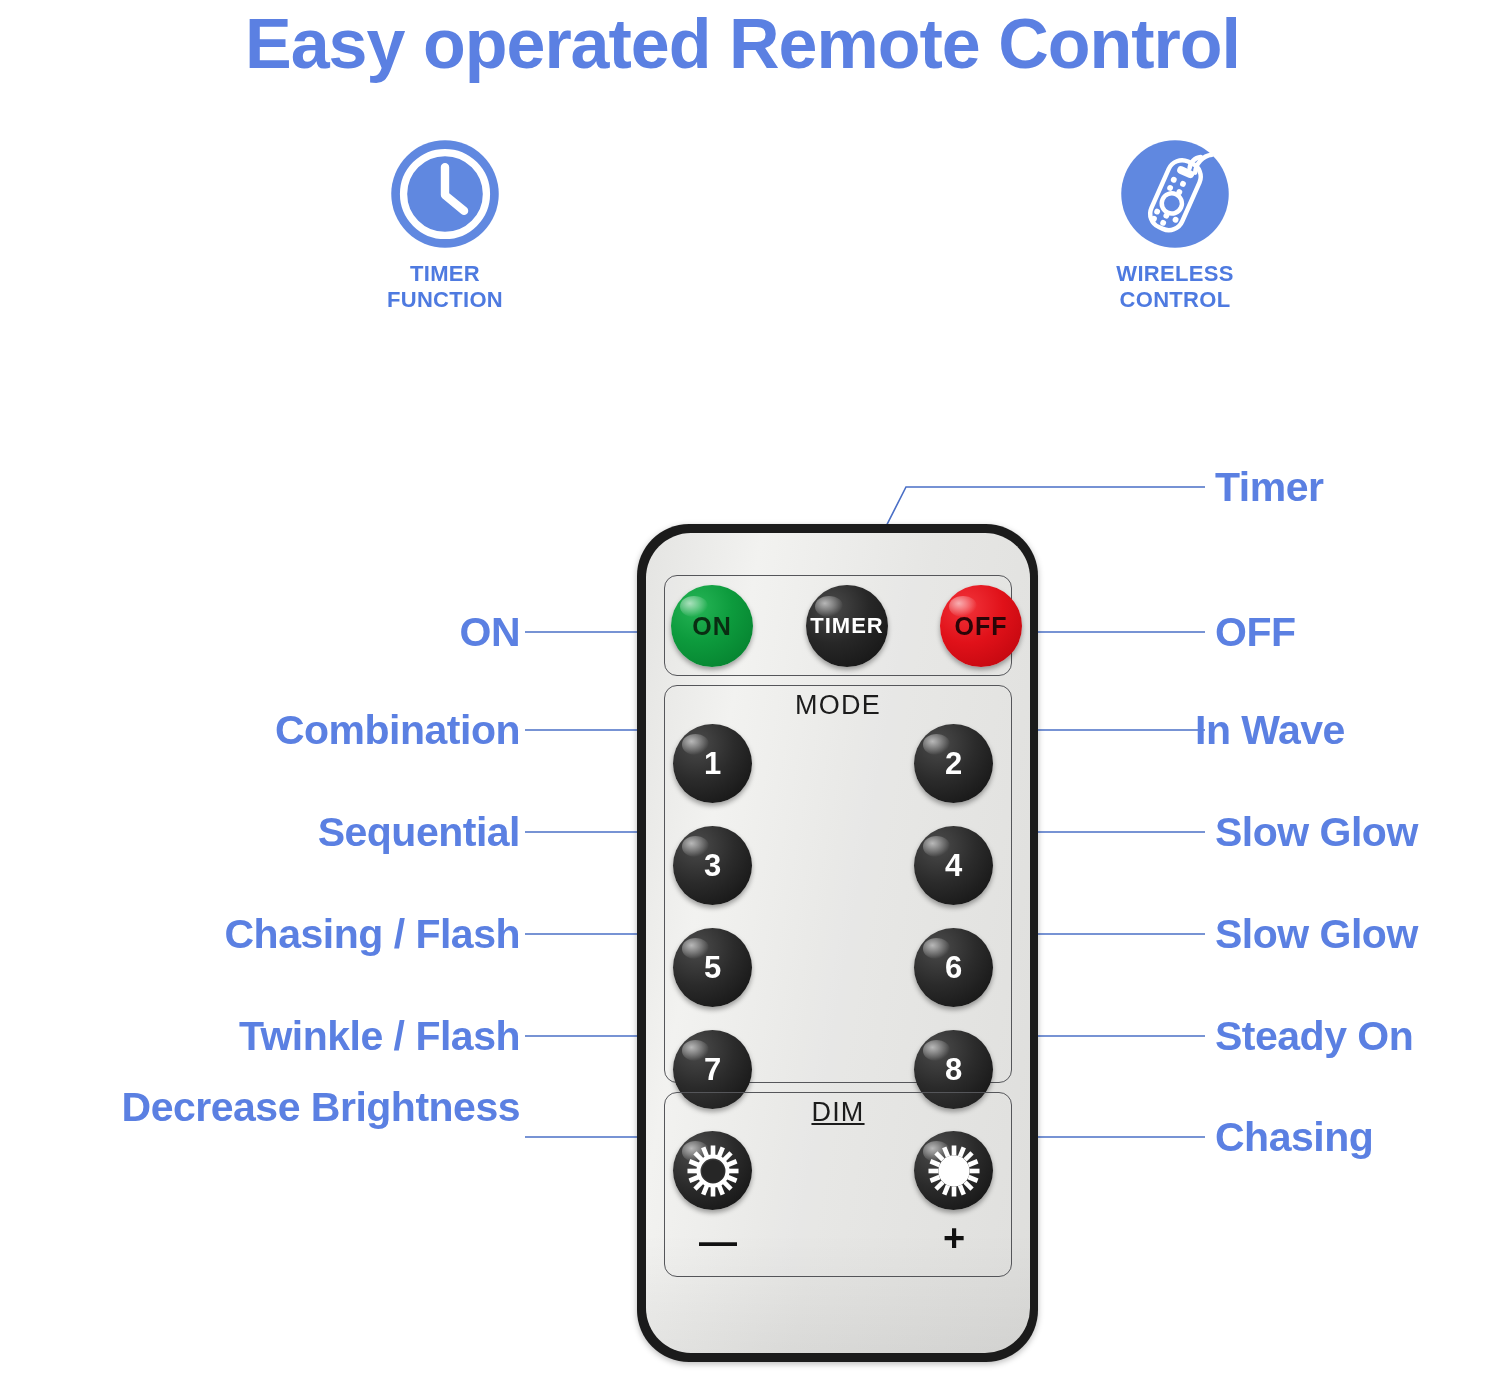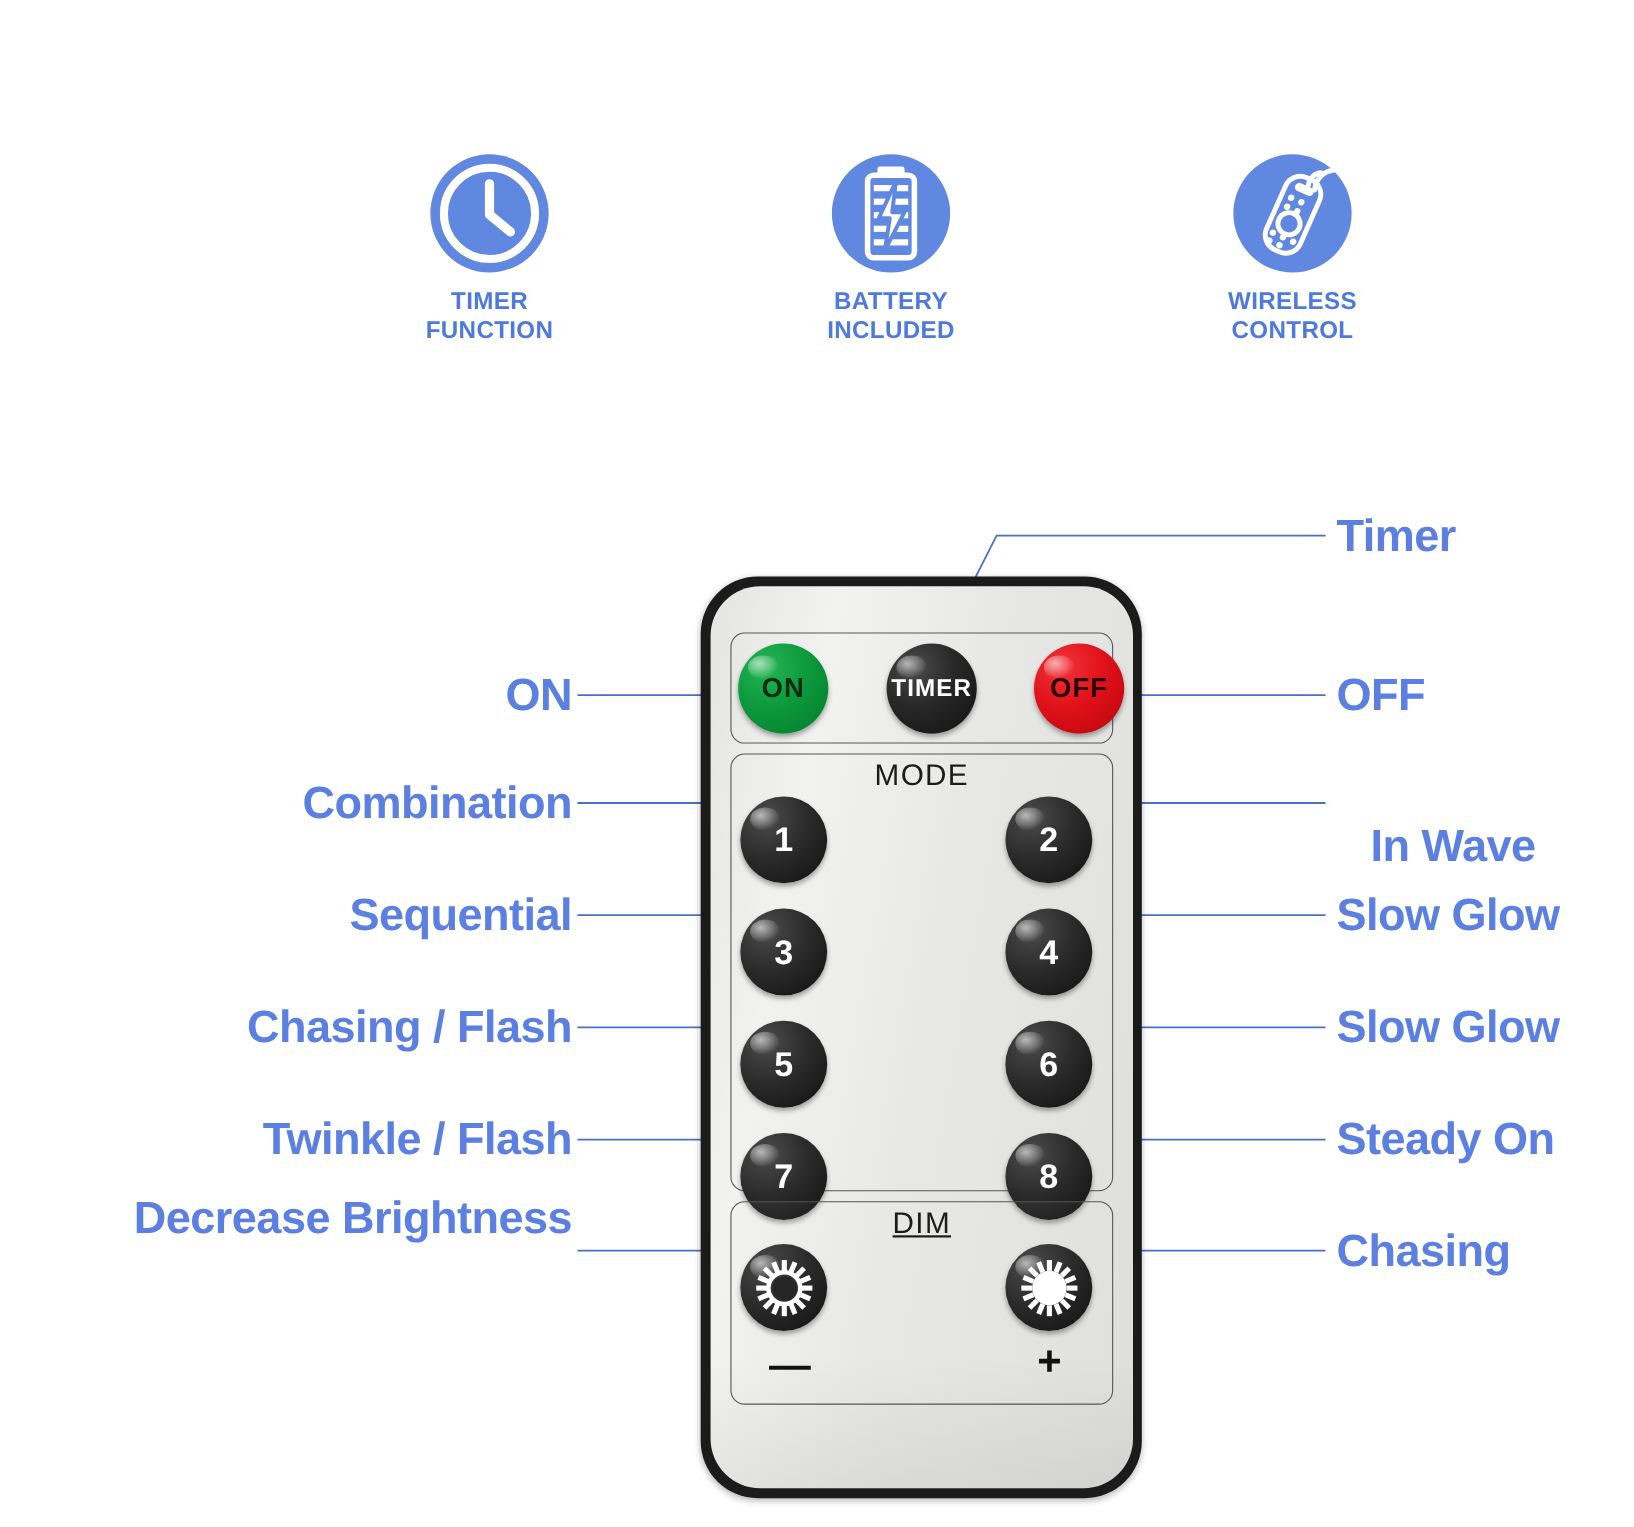--- a/index.html
+++ b/index.html
@@ -170,52 +170,36 @@
     left: 0; bottom: 0; width: 100%; height: 120px;
     background: linear-gradient(to top, rgba(0,0,0,0.055), rgba(0,0,0,0));
     pointer-events: none;
   }
 </style>
 </head>
 <body>
 
 <div id="root">
 
+  <div class="title">Easy operated Remote Control</div>
 
   <div class="features">
 
     <div class="feature">
       <svg class="feature-icon" viewBox="0 0 100 100">
         <circle cx="50" cy="50" r="48" fill="#6088e0"></circle>
         <circle cx="50" cy="50" r="37" fill="none" stroke="#ffffff" stroke-width="6.5"></circle>
         <path d="M50 26 L50 51 L67 65" fill="none" stroke="#ffffff" stroke-width="7.5" stroke-linecap="round" stroke-linejoin="round"></path>
       </svg>
       <div class="feature-label">
         <div>TIMER</div>
         <div>FUNCTION</div>
       </div>
     </div>
 
-    <div class="feature">
-      <svg class="feature-icon" viewBox="0 0 100 100">
-        <circle cx="50" cy="50" r="48" fill="#6088e0"></circle>
-        <rect x="39" y="12" width="22" height="7" rx="2" fill="#ffffff"></rect>
-        <rect x="31" y="19" width="38" height="67" rx="5" fill="none" stroke="#ffffff" stroke-width="4.5"></rect>
-        <rect x="36" y="27" width="28" height="5" fill="#ffffff"></rect>
-        <rect x="36" y="38" width="28" height="5" fill="#ffffff"></rect>
-        <rect x="36" y="49" width="28" height="5" fill="#ffffff"></rect>
-        <rect x="36" y="60" width="28" height="5" fill="#ffffff"></rect>
-        <rect x="36" y="71" width="28" height="5" fill="#ffffff"></rect>
-        <path d="M54 24 L40 54 L49 54 L45 80 L61 49 L51 49 Z" fill="#ffffff" stroke="#6088e0" stroke-width="3.2" stroke-linejoin="round"></path>
-      </svg>
-      <div class="feature-label">
-        <div>BATTERY</div>
-        <div>INCLUDED</div>
-      </div>
-    </div>
 
     <div class="feature">
       <svg class="feature-icon" viewBox="0 0 100 100">
         <circle cx="50" cy="50" r="48" fill="#6088e0"></circle>
         <g transform="rotate(24 50 52)">
           <rect x="35" y="19" width="30" height="64" rx="13" fill="none" stroke="#ffffff" stroke-width="4"></rect>
           <rect x="42" y="25" width="16" height="7" rx="3.5" fill="#ffffff"></rect>
           <circle cx="43" cy="39" r="2.6" fill="#ffffff"></circle>
           <circle cx="52" cy="39" r="2.6" fill="#ffffff"></circle>
           <circle cx="43" cy="47" r="2.6" fill="#ffffff"></circle>
@@ -266,21 +250,21 @@
 
   <div class="callout left" style="left:0; width:520px; top:632px;">ON</div>
   <div class="callout left" style="left:0; width:520px; top:730px;">Combination</div>
   <div class="callout left" style="left:0; width:520px; top:832px;">Sequential</div>
   <div class="callout left" style="left:0; width:520px; top:1036px;">Twinkle / Flash</div>
   <div class="callout left" style="left:0; width:520px; top:934px;">Chasing / Flash</div>
   <div class="callout left" style="left:0; width:520px; top:1107px;text-align:right;">Decrease Brightness</div>
 
   <div class="callout right" style="left:1215px; top:487px;">Timer</div>
   <div class="callout right" style="left:1215px; top:632px;">OFF</div>
-  <div class="callout right" style="left:1246px; top:730px;margin-top:39px;">In Wave</div>
+  <div class="callout right" style="left:1195px; top:730px;">In Wave</div>
   <div class="callout right" style="left:1215px; top:832px;">Slow Glow</div>
   <div class="callout right" style="left:1215px; top:934px;">Slow Glow</div>
   <div class="callout right" style="left:1215px; top:1036px;">Steady On</div>
   <div class="callout right" style="left:1215px; top:1137px;">Chasing</div>
 
   <div class="remote">
     <div class="remote-face">
 
       <div class="panel panel-power"></div>
       <div class="btn btn-power btn-on">ON</div>

